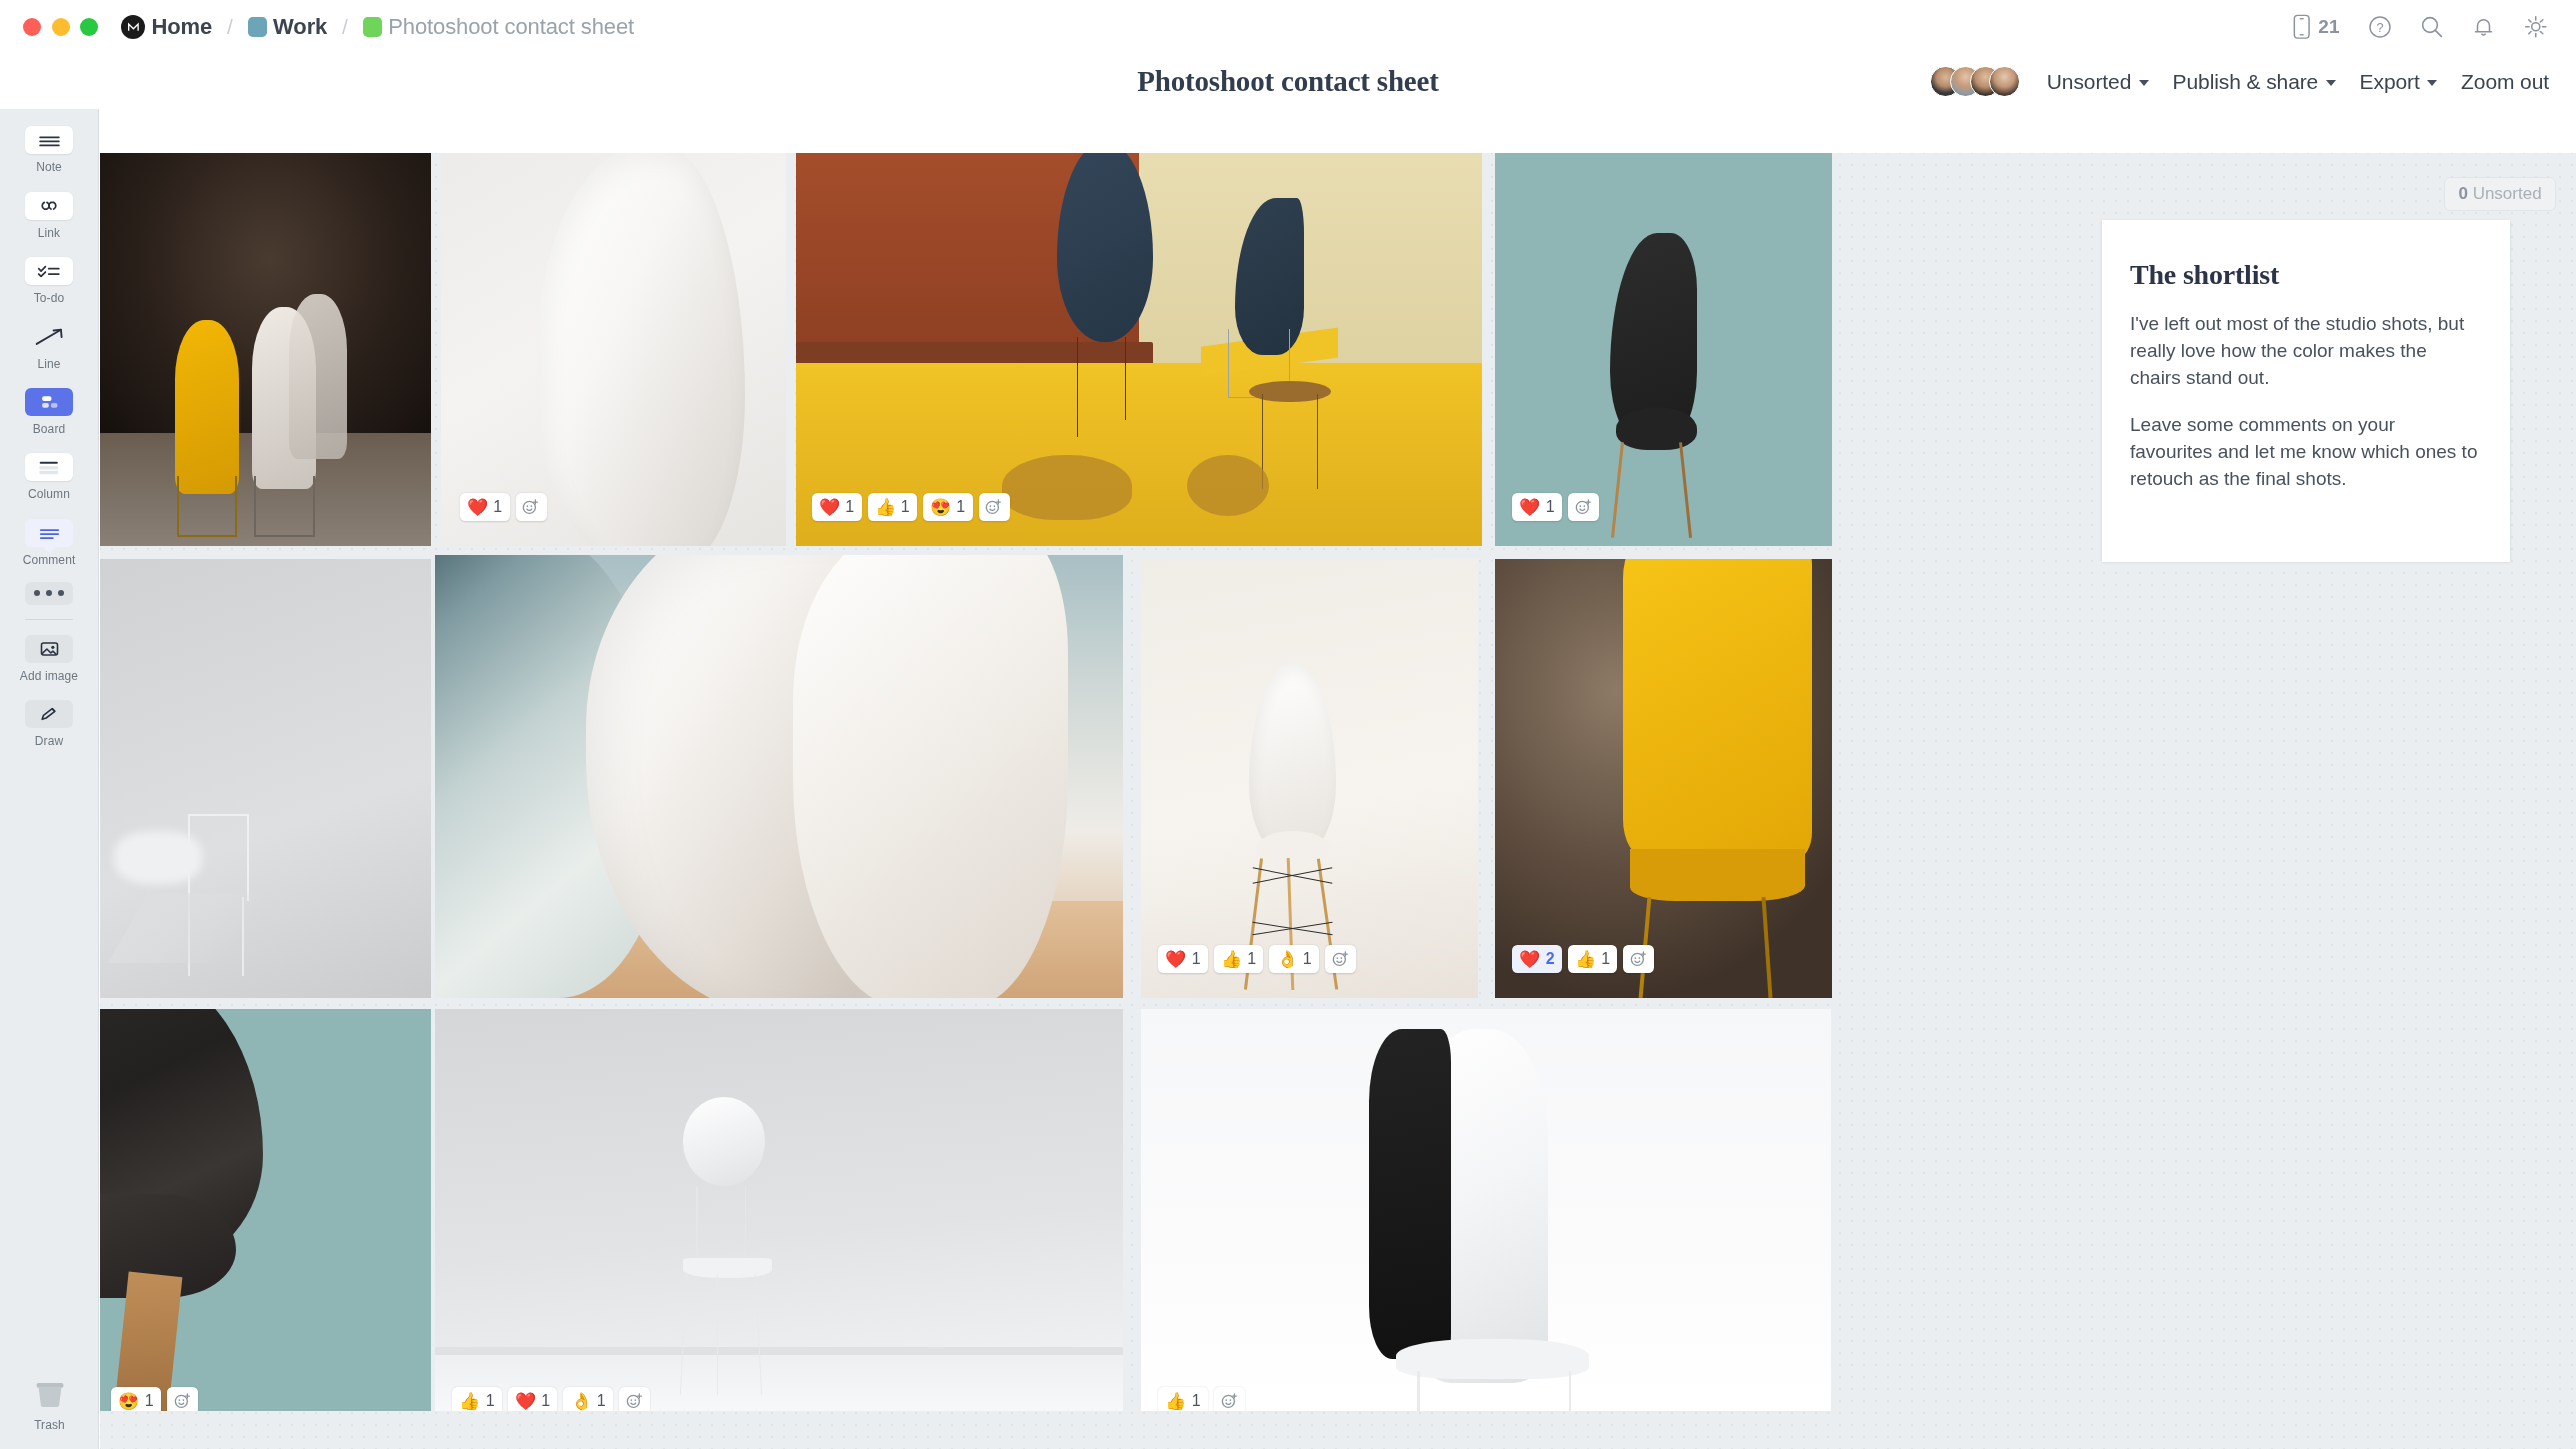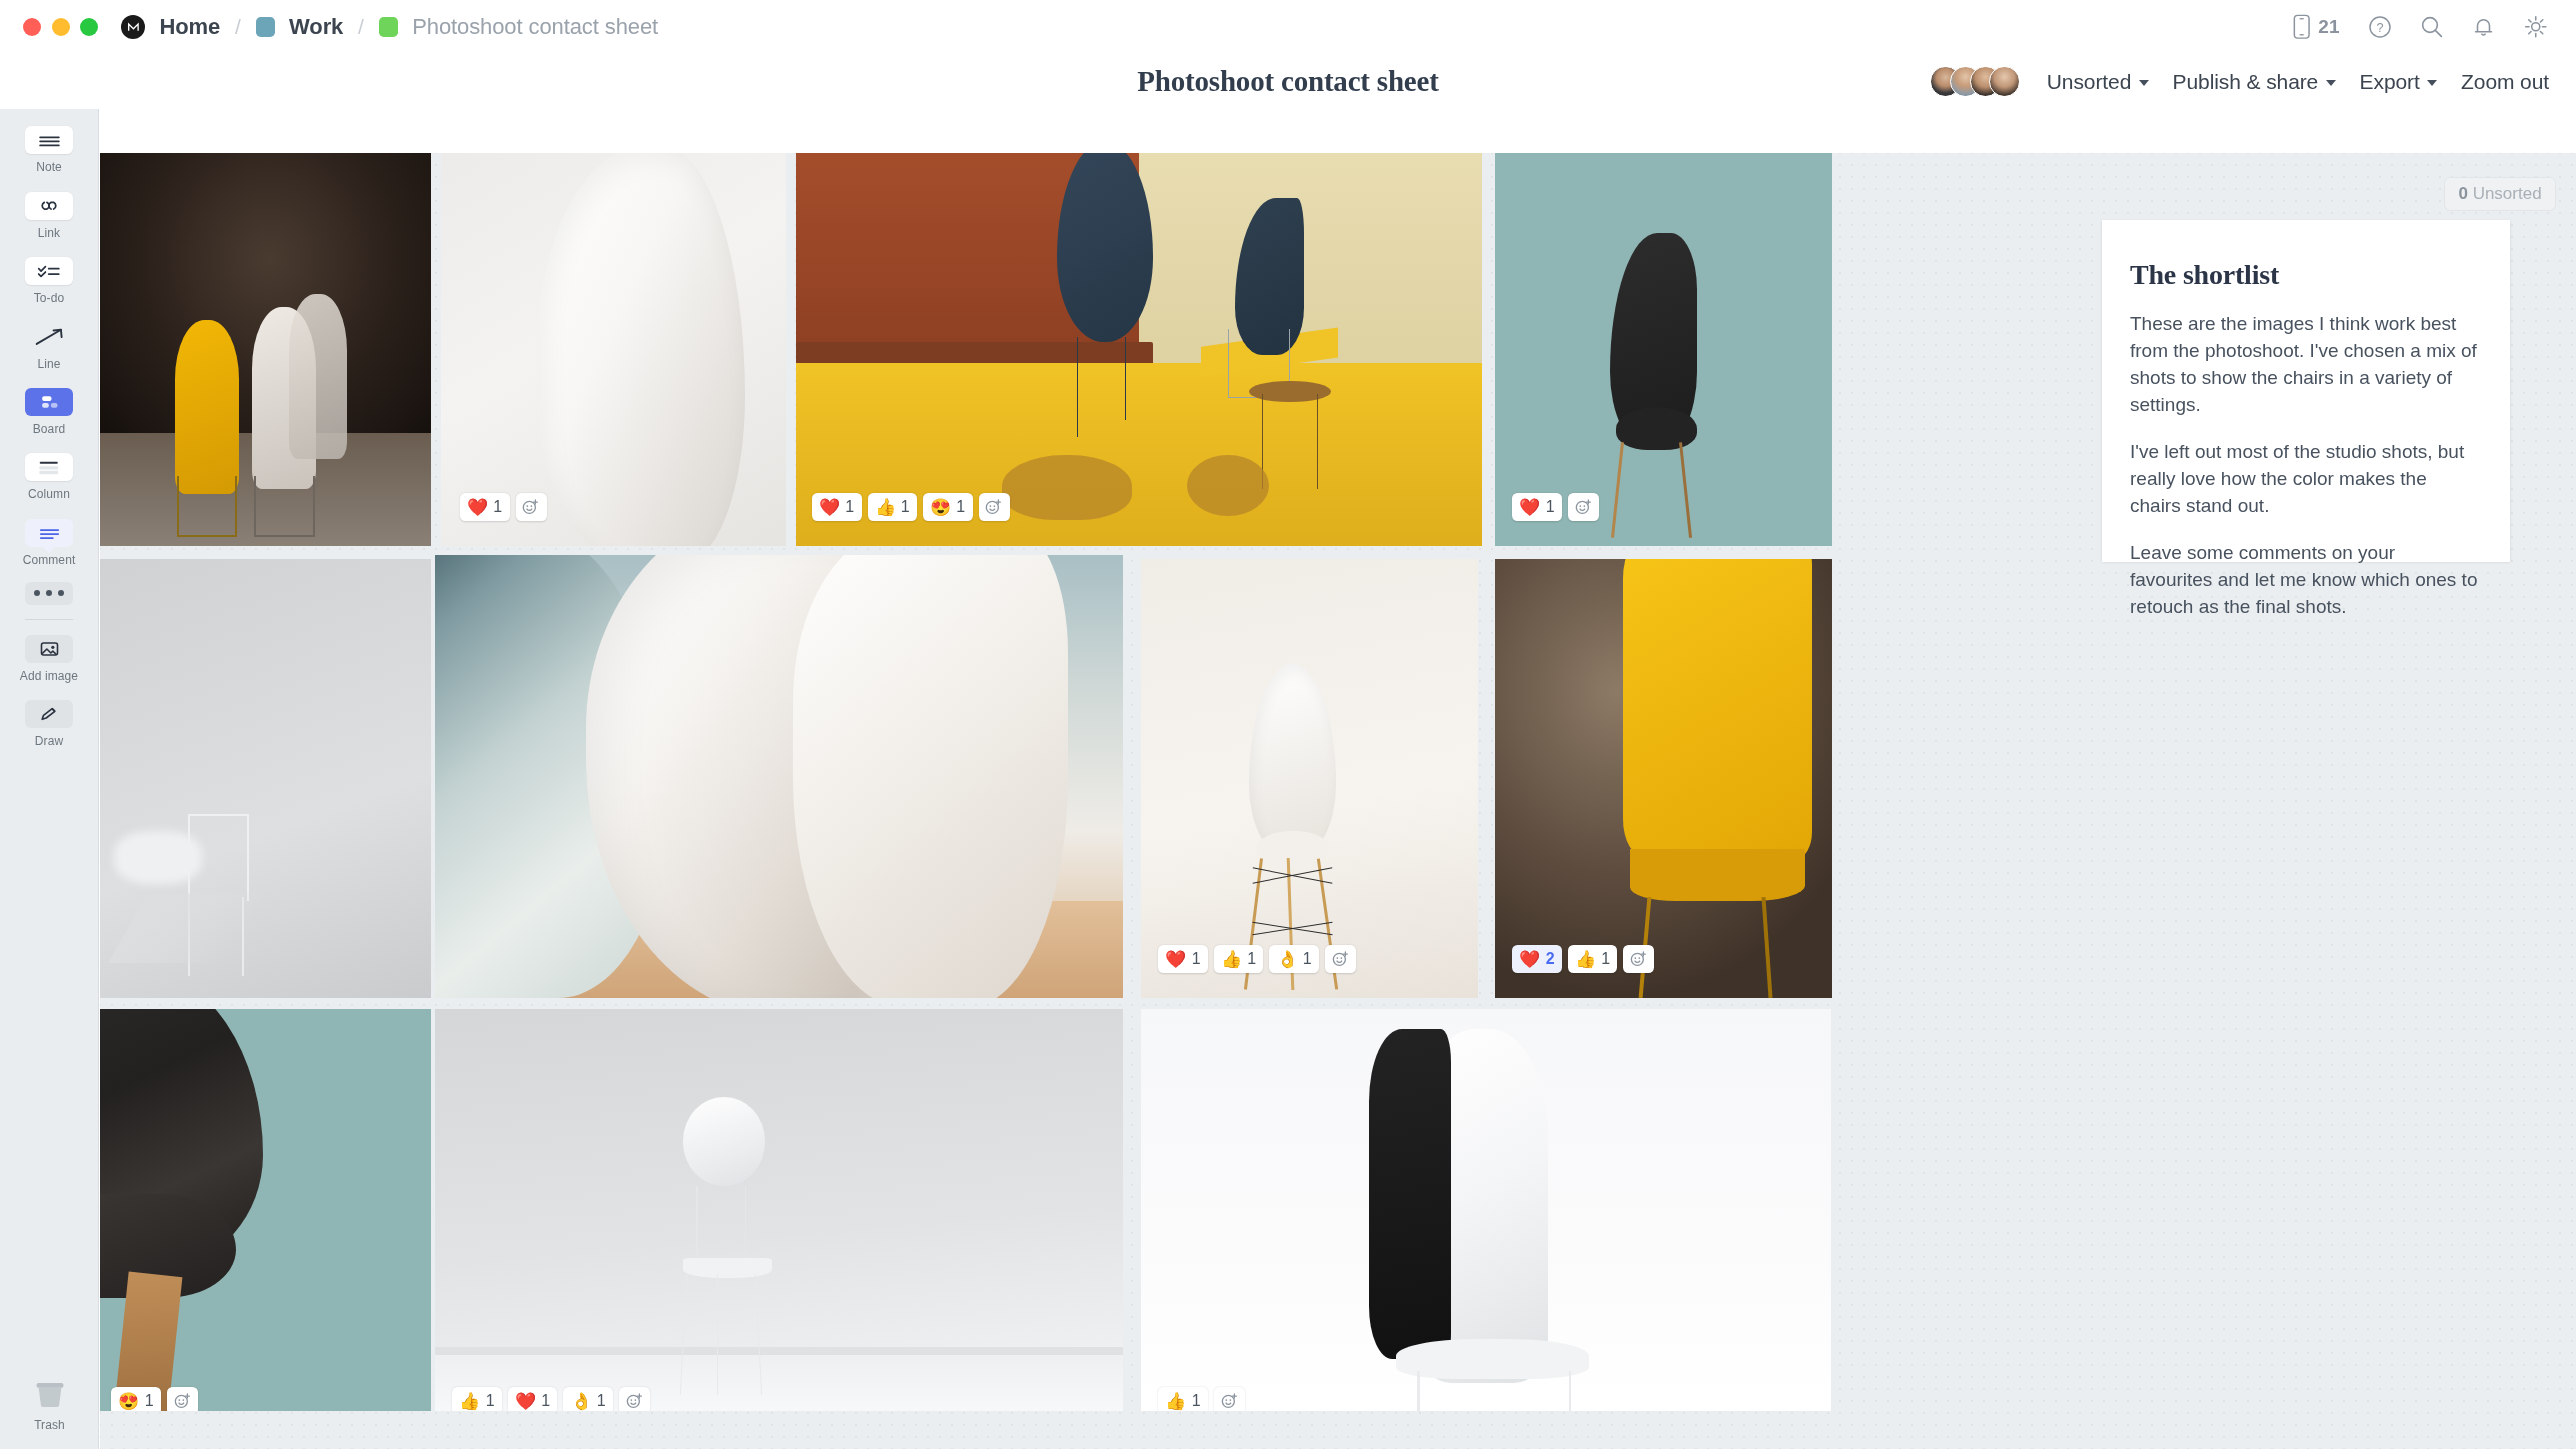--- a/index.html
+++ b/index.html
@@ -17,21 +17,21 @@
     display: flex; align-items: center;
     border-top-left-radius: 9.4px; border-top-right-radius: 9.4px;
   }
   .traffic { display: flex; align-items: center; gap: 10.7px; margin-left: 23px; }
   .tl-dot { width: 18px; height: 18px; border-radius: 50%; }
   .tl-red { background: #ff5f57; }
   .tl-yellow { background: #febc2e; }
   .tl-green { background: #28c840; }
 
   .breadcrumb { display: flex; align-items: center; margin-left: 23px; gap: 0; }
-  .crumb { display: flex; align-items: center; gap: 14px; }
+  .crumb { display: flex; align-items: center; gap: 6px; }
   .crumb-label { font-size: 22px; color: #3b444f; font-weight: 600; letter-spacing: -0.1px; }
   .crumb-label.muted { color: #9aa2ab; font-weight: 500; }
   .crumb-sep { color: #c9ced4; font-size: 21px; margin: 0 14.8px; }
   .logo-badge {
     width: 24px; height: 24px; border-radius: 50%;
     background: #1a1a1a; color: #fff;
     display: flex; align-items: center; justify-content: center;
     font-size: 13.4px; font-weight: 700;
   }
   .sq { width: 19.5px; height: 19.5px; border-radius: 4.7px; }
@@ -695,19 +695,18 @@
               <line x1="20" y1="3" x2="20" y2="9"></line>
               <line x1="17" y1="6" x2="23" y2="6"></line>
             </g>
           </svg>
       </div>
     </div>
   </div>
 
   <div class="note-card">
     <div class="note-title">The shortlist</div>
-    <p class="note-p">These are the images I think work best from the photoshoot. I've chosen a mix of shots to show the chairs in a variety of settings.</p>
     <p class="note-p">I've left out most of the studio shots, but really love how the color makes the chairs stand out.</p>
     <p class="note-p">Leave some comments on your favourites and let me know which ones to retouch as the final shots.</p>
   </div>
 
 </div>
 
 
 </body></html>

